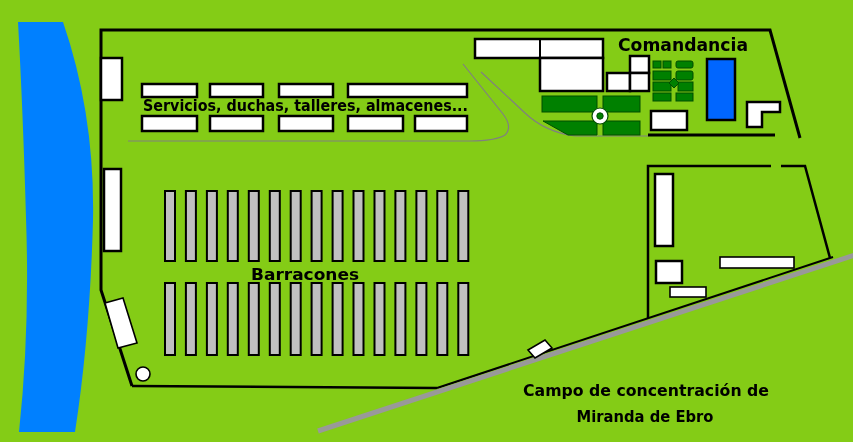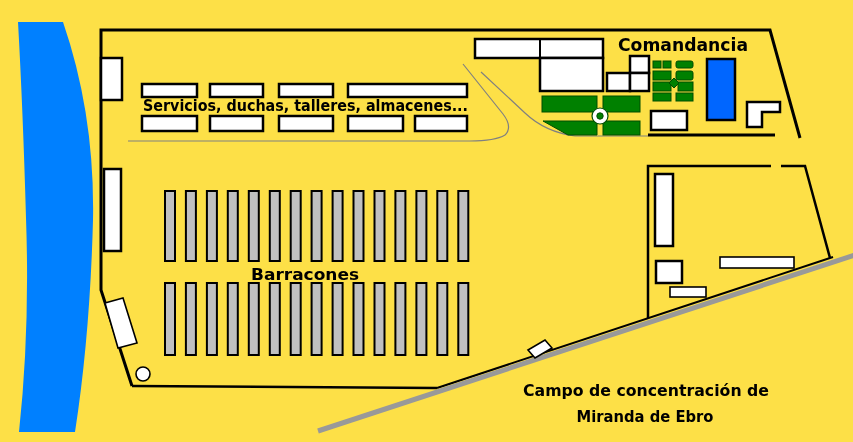--- a/index.html
+++ b/index.html
@@ -1,16 +1,16 @@
 <!DOCTYPE html>
 <html><head>
 <meta charset="utf-8">
 <style>
   html,body{margin:0;padding:0;background:#ffffff;}
-  .stage{position:relative;width:853px;height:442px;background:#fde047;overflow:hidden;
+  .stage{position:relative;width:853px;height:442px;background:#84cc16;overflow:hidden;
          font-family:"DejaVu Sans","Liberation Sans",sans-serif;}
   svg{display:block;}
   .outline{stroke:#000;fill:none;}
   .bld{fill:#fff;stroke:#000;stroke-width:2.5;}
   .bld-thin{fill:#fff;stroke:#000;stroke-width:1.6;}
   .barrack{fill:#c0c0c0;stroke:#000;stroke-width:2;}
   .garden{fill:#008000;stroke:#004d00;stroke-width:1;}
   .roadline{stroke:#808080;stroke-width:1.2;fill:none;}
   .maplabel{fill:#000;font-weight:bold;font-family:"DejaVu Sans","Liberation Sans",sans-serif;}
 </style>

